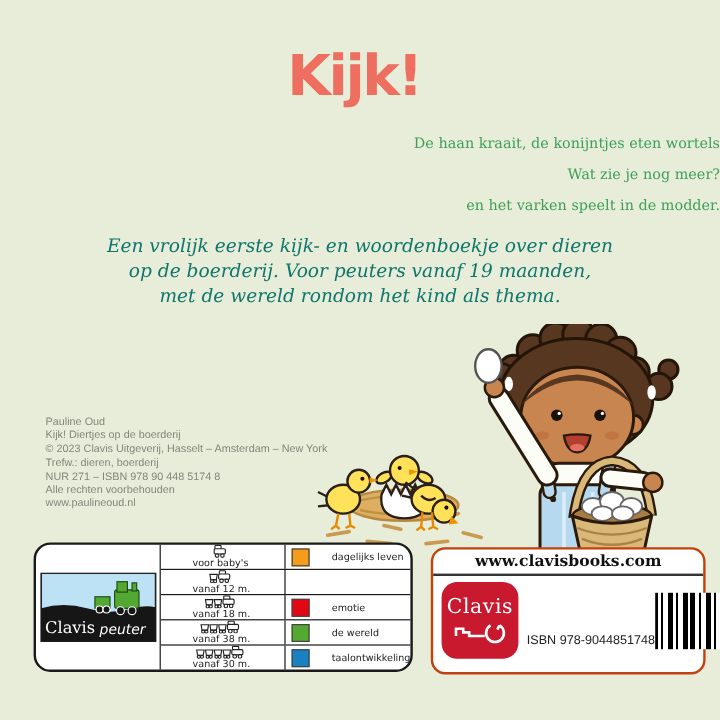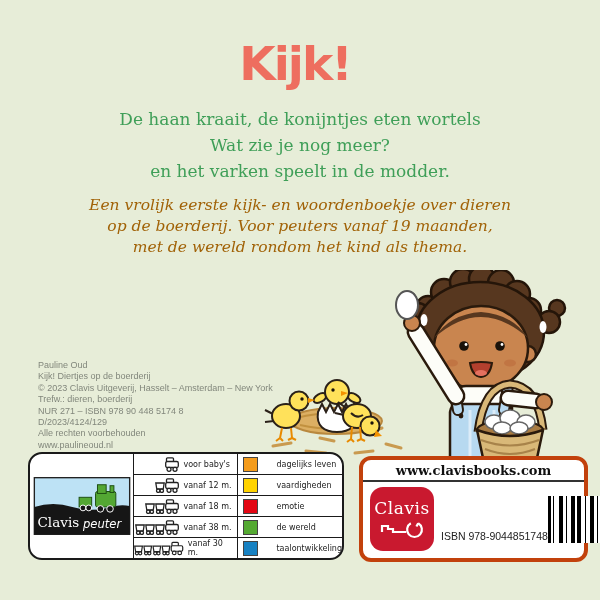--- a/index.html
+++ b/index.html
@@ -1,50 +1,50 @@
 <!DOCTYPE html>
 <html><head>
 <meta charset="utf-8">
 <style>
   html,body{margin:0;padding:0;background:#fff;}
   .cover{position:relative;width:600px;height:600px;background:#e7edd8;overflow:hidden;
          font-family:"DejaVu Serif",serif;}
   .title{position:absolute;top:36px;left:0;right:10px;margin:0;text-align:center;
          font-family:"DejaVu Sans",sans-serif;font-weight:bold;font-size:47px;
          letter-spacing:-2px;color:#ee6e5f;}
-  .blurb{position:absolute;top:106px;left:0;right:0;text-align:center;
-         font-size:17px;line-height:26px;color:#3f9f58;}
+  .blurb{position:absolute;top:106px;left:0;right:0;text-align:right;
+         font-size:12px;line-height:26px;color:#3f9f58;}
   .blurb span{display:block;}
   .intro{position:absolute;top:195px;left:0;right:0;text-align:center;font-style:italic;
-         font-size:15.5px;line-height:21px;color:#a16207;}
+         font-size:15.5px;line-height:21px;color:#0f766e;}
   .intro span{display:block;}
-  .colophon{position:absolute;left:38px;top:360px;width:280px;
+  .colophon{position:absolute;left:38px;top:346px;width:280px;
             font-family:"Liberation Sans",sans-serif;font-size:9px;line-height:11.4px;
             color:#82877c;}
   .colophon span{display:block;white-space:nowrap;}
   .illu{position:absolute;left:258px;top:270px;z-index:1;}
 
   
   .agebox{position:absolute;left:28px;top:452px;width:316px;height:108px;background:#fff;
           border:2px solid #1a1a1a;border-radius:14px;display:flex;z-index:2;box-sizing:border-box;}
   .logo-cell{width:112px;border-right:1.5px solid #1a1a1a;display:flex;align-items:center;justify-content:center;}
   .rows{flex:1;display:flex;flex-direction:column;}
   .row{flex:1;display:flex;border-bottom:1.5px solid #1a1a1a;min-height:0;}
   .row:last-child{border-bottom:none;}
   .train-cell{width:104px;display:flex;align-items:center;justify-content:flex-end;
-              border-right:1.5px solid #1a1a1a;padding-right:4px;box-sizing:border-box;}
+              border-right:1.5px solid #1a1a1a;padding-right:4px;box-sizing:border-box;flex-direction:column;}
   .age-label{width:50px;font-family:"DejaVu Sans",sans-serif;font-size:8px;color:#222;
              text-align:left;padding-left:3px;}
   .cat-cell{flex:1;display:flex;align-items:center;gap:18px;padding-left:5px;}
   .swatch{width:13px;height:13px;border:1px solid #444;flex:none;}
   .cat-label{font-family:"DejaVu Sans",sans-serif;font-size:8px;color:#222;}
 
   
   .isbnbox{position:absolute;left:359px;top:456px;width:229px;height:106px;background:#fff;
-           border:4px solid #c2410c;border-radius:12px;z-index:2;box-sizing:border-box;
+           border:2px solid #c2410c;border-radius:12px;z-index:2;box-sizing:border-box;
            font-family:"Liberation Sans",sans-serif;}
   .website{font-family:"DejaVu Serif",serif;font-weight:bold;font-size:13px;text-align:center;
            padding:3px 0 2px;border-bottom:2px solid #333;color:#111;}
   .isbn-body{display:flex;align-items:center;padding:5px 5px 3px 7px;gap:7px;}
   .clavis-logo{width:64px;height:64px;border-radius:13px;color:#fff;display:flex;
                flex-direction:column;align-items:center;justify-content:center;flex:none;}
   .clavis-word{font-family:"DejaVu Serif",serif;font-size:17px;letter-spacing:.5px;line-height:1;}
   .barcode-wrap{flex:1;display:flex;flex-direction:row;align-items:flex-end;}
   .isbn-label{font-size:10.5px;color:#222;margin-bottom:1px;white-space:nowrap;}
   .barcode{width:136px;height:47px;
@@ -96,21 +96,20 @@
     <span>op de boerderij. Voor peuters vanaf 19 maanden,</span>
     <span>met de wereld rondom het kind als thema.</span>
   </div>
 
   <div class="colophon">
     <span>Pauline Oud</span>
     <span>Kijk! Diertjes op de boerderij</span>
     <span>© 2023 Clavis Uitgeverij, Hasselt – Amsterdam – New York</span>
     <span>Trefw.: dieren, boerderij</span>
     <span>NUR 271 – ISBN 978 90 448 5174 8</span>
-    <span>D/2023/4124/129</span>
     <span>Alle rechten voorbehouden</span>
     <span>www.paulineoud.nl</span>
   </div>
 
   <svg class="illu" width="340" height="200" viewBox="0 0 340 200">
 
     <g stroke="#c99a4f" stroke-width="3" stroke-linecap="round">
       <path d="M15,176 l18,-3"></path>
         <path d="M48,181 l20,2"></path>
         <path d="M97,183 l18,-2"></path>
@@ -256,24 +255,20 @@
       </div>
 
       <div class="row">
         <div class="train-cell">
           <svg width="25" height="15" viewBox="0 0 25 15">
               <use href="#wagon" x="0"></use>
               <use href="#loco" x="10"></use>
             </svg>
           <span class="age-label">vanaf 12 m.</span>
         </div>
-        <div class="cat-cell">
-          <span class="swatch" style="background-color: rgb(255, 211, 0);"></span>
-          <span class="cat-label">vaardigheden</span>
-        </div>
       </div>
 
       <div class="row">
         <div class="train-cell">
           <svg width="35" height="15" viewBox="0 0 35 15">
               <use href="#wagon" x="0"></use>
               <use href="#wagon" x="10"></use>
               <use href="#loco" x="20"></use>
             </svg>
           <span class="age-label">vanaf 18 m.</span>

